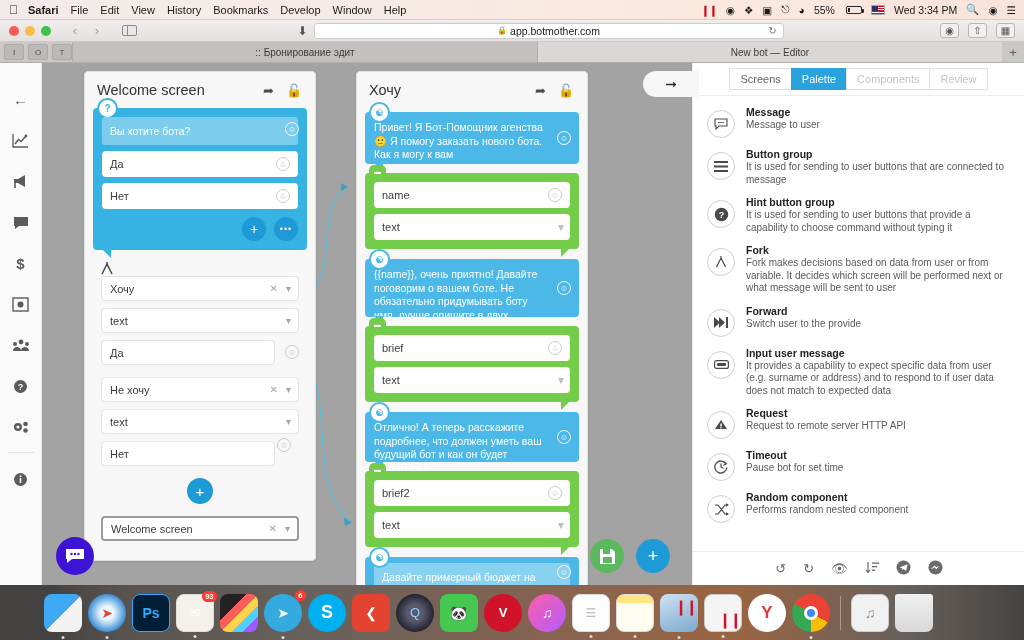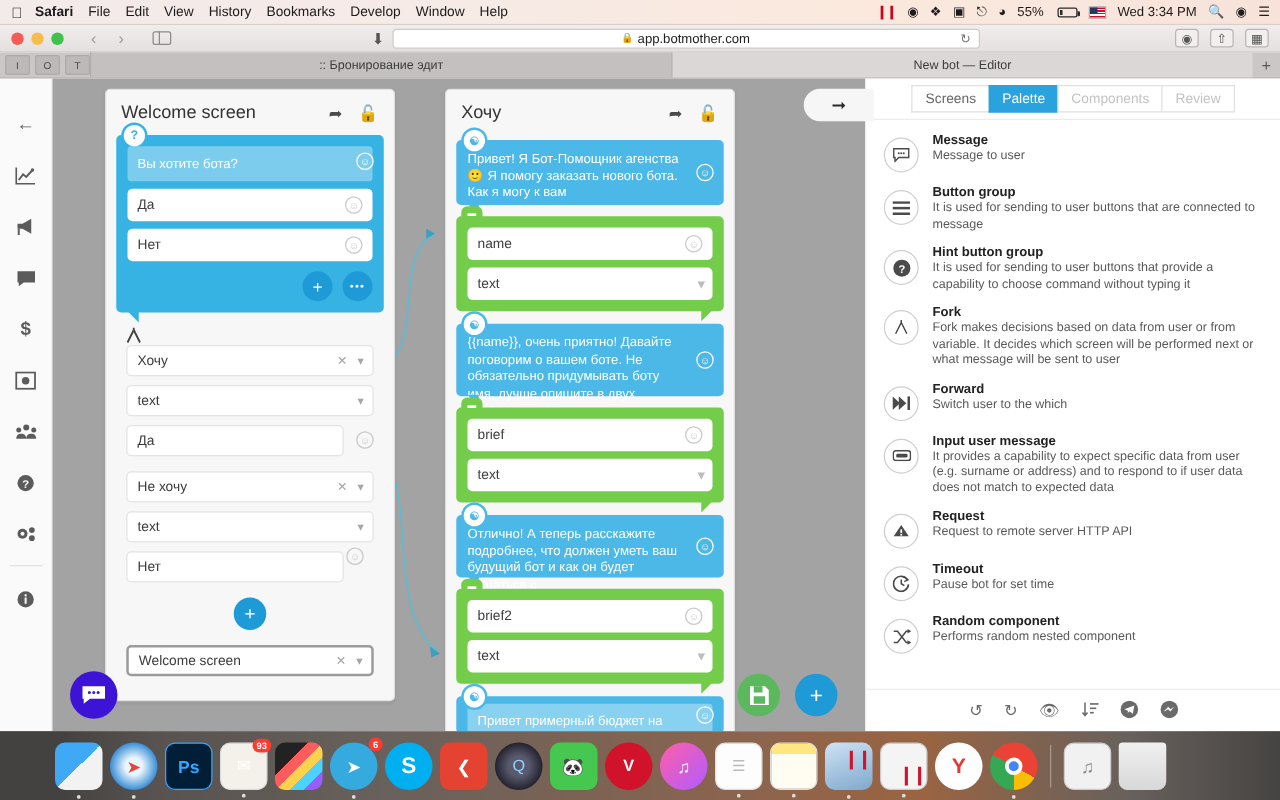--- a/index.html
+++ b/index.html
@@ -480,21 +480,21 @@
             </div>
             <div class="row" style="margin-bottom:0;">
               <span>text</span>
               <span class="sm">▾</span>
             </div>
           </div>
 
           <div class="blk lightblue" style="margin-top:10px; height:30px; padding-top:6px;">
             <div class="tag" style="font-size:9px;">☯</div>
 
-            <div class="row-inner" style="padding-right:26px;">Привет примерный бюджет на</div>
+            <div class="row-inner" style="padding-right:26px;">Давайте примерный бюджет на</div>
             <span class="smiley">☺</span>
           </div>
 
         </div>
       </div>
 
       <div class="fab-chat">
         <svg width="20" height="16" viewBox="0 0 20 16">
             <path d="M1 1h18v10H7l-5 4v-4H1z" fill="#fff"></path>
             <circle cx="6.5" cy="6" r="1.2" fill="#3d14d6"></circle>
@@ -580,21 +580,21 @@
         <div class="pitem">
           <div class="pico">
             <svg width="14" height="11" viewBox="0 0 14 11">
                 <polygon points="0,0 6,5.5 0,11" fill="#4a4a4a"></polygon>
                 <polygon points="5,0 11,5.5 5,11" fill="#4a4a4a"></polygon>
                 <rect x="12" y="0" width="2" height="11" fill="#4a4a4a"></rect>
               </svg>
           </div>
           <div class="ptxt">
             <div class="pname">Forward</div>
-            <div class="pdesc">Switch user to the which</div>
+            <div class="pdesc">Switch user to the provide</div>
           </div>
         </div>
 
         <div class="pitem">
           <div class="pico">
             <svg width="15" height="9" viewBox="0 0 15 9">
                 <rect x="0.6" y="0.6" width="13.8" height="7.8" rx="2" fill="none" stroke="#4a4a4a" stroke-width="1.2"></rect>
                 <rect x="3" y="3" width="9" height="3" rx="1" fill="#4a4a4a"></rect>
               </svg>
           </div>

